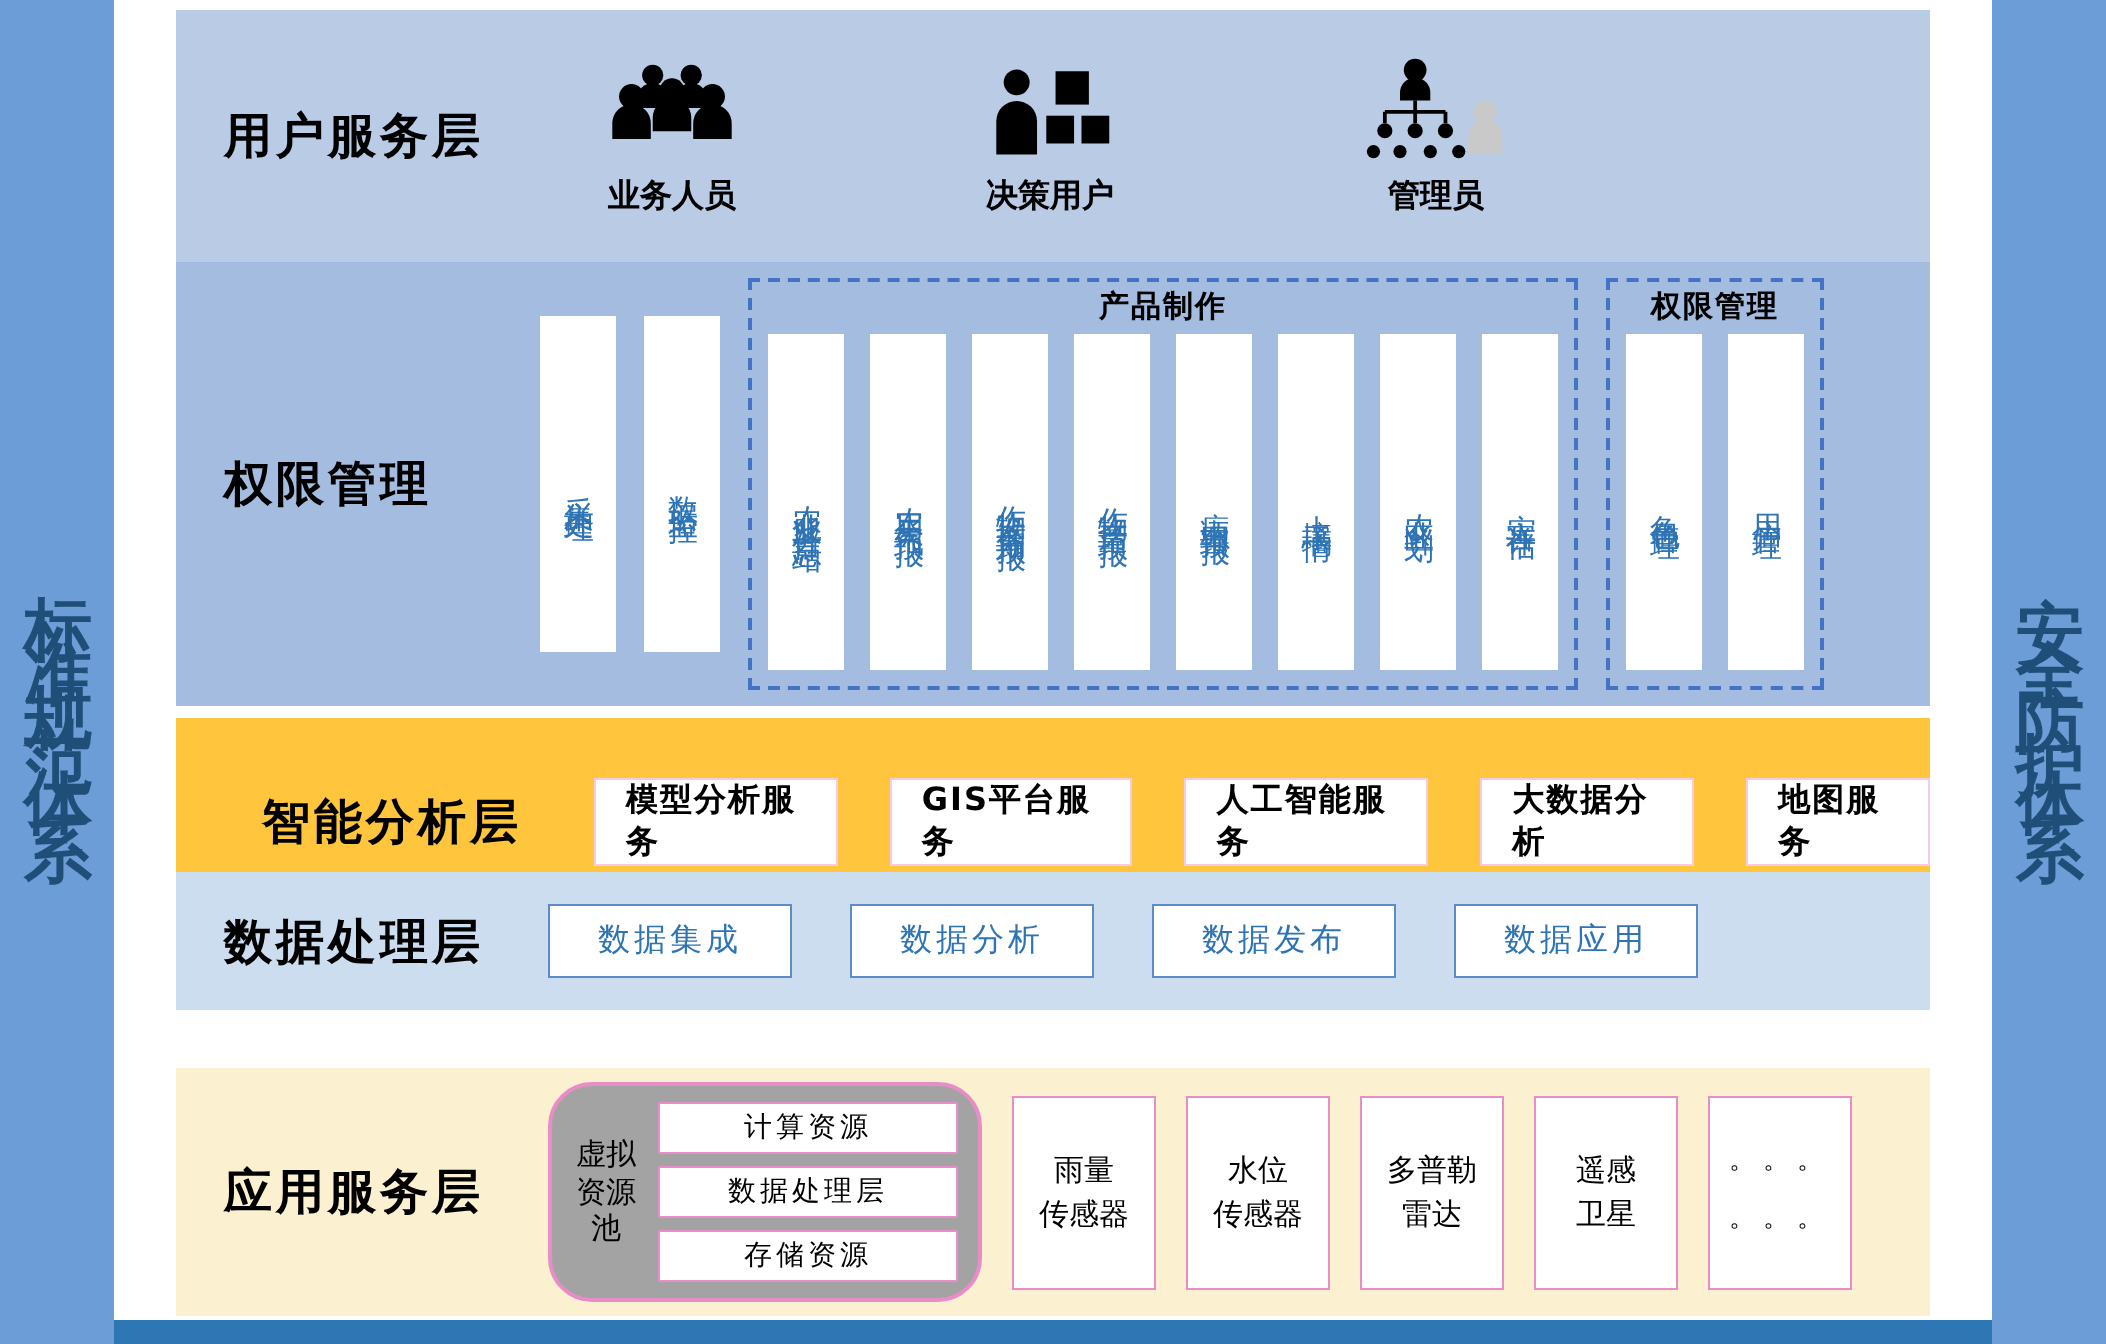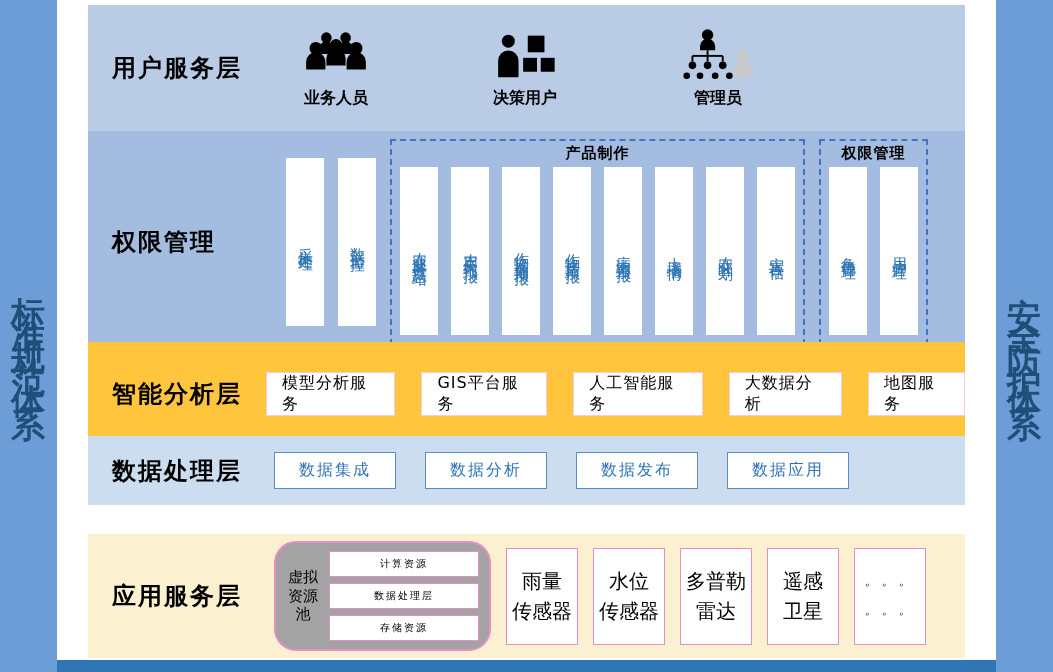--- a/index.html
+++ b/index.html
@@ -47,37 +47,37 @@
 
   
   .row-user { top: 5px; height: 126px; background: #B9CBE5; }
   .roles { display: flex; align-items: flex-end; gap: 125px; margin-left: 42px; }
   .role { display: flex; flex-direction: column; align-items: center; gap: 7px; }
   .role-label { font-size: 16px; font-weight: bold; color: #000; }
   .icon { display: inline-flex; }
 
   
   .row-app { top: 131px; height: 222px; background: #A3BCDF; }
-  .app-content { display: flex; align-items: center; gap: 14px; margin-left: 24px; }
+  .app-content { display: flex; align-items: center; gap: 14px; margin-left: 8px; }
   .v-box {
     width: 38px; height: 168px; background: #fff;
     writing-mode: vertical-rl; text-orientation: upright;
     display: flex; align-items: center; justify-content: center;
     font-size: 15px; color: #2E74B5; letter-spacing: 3px; line-height: 1;
   }
   .dashed-group { border: 2px dashed #4472C4; padding: 3px 8px 8px; }
   .group-label {
     text-align: center; font-size: 15px; font-weight: bold;
     color: #000; margin-bottom: 4px; letter-spacing: 1px;
   }
   .group-boxes { display: flex; gap: 13px; }
 
   
-  .row-analysis { top: 342px; height: 103px; background: #FFC53D; }
-  .analysis-boxes { display: flex; gap: 26px; margin-left: 4px; align-items: center; }
+  .row-analysis { top: 359px; height: 103px; background: #FFC53D; padding-left: 19px; }
+  .analysis-boxes { display: flex; gap: 26px; margin-left: 16px; align-items: center; font-weight: bold; }
   .analysis-box {
     height: 44px; padding: 0 15px; background: #fff;
     border: 1px solid #F4CBE2;
     display: flex; align-items: center; justify-content: center;
     font-size: 16px; color: #000; letter-spacing: 1px;
   }
 
   
   .row-data { top: 436px; height: 69px; background: #CDDDF0; }
   .data-boxes { display: flex; gap: 29px; margin-left: 12px; align-items: center; }
@@ -97,26 +97,26 @@
     background: #a3a3a3; padding: 8px 10px;
   }
   .pool-label {
     width: 34px; font-size: 15px; color: #000; text-align: center;
     word-break: break-all; line-height: 1.25;
   }
   .pool-boxes { display: flex; flex-direction: column; gap: 6px; }
   .resource-box {
     width: 150px; height: 26px; border: 1px solid #E98DC8; background: #fff;
     display: flex; align-items: center; justify-content: center;
-    font-size: 10px; color: #000; letter-spacing: 2px;
+    font-size: 14px; color: #000; letter-spacing: 2px;
   }
   .device-box {
     width: 72px; height: 97px; border: 1px solid #E98DC8; background: #fff;
     display: flex; align-items: center; justify-content: center;
-    text-align: center; font-size: 20px; color: #000;
+    text-align: center; font-size: 15px; color: #000;
     white-space: pre-line; line-height: 1.5;
   }
   .more-box { font-size: 13px; letter-spacing: 4px; line-height: 2.2; }
 
   
   .bottom-strip {
     position: absolute; left: 57px; right: 57px; bottom: 0;
     height: 12px; background: #2F76B5;
   }
 </style>

